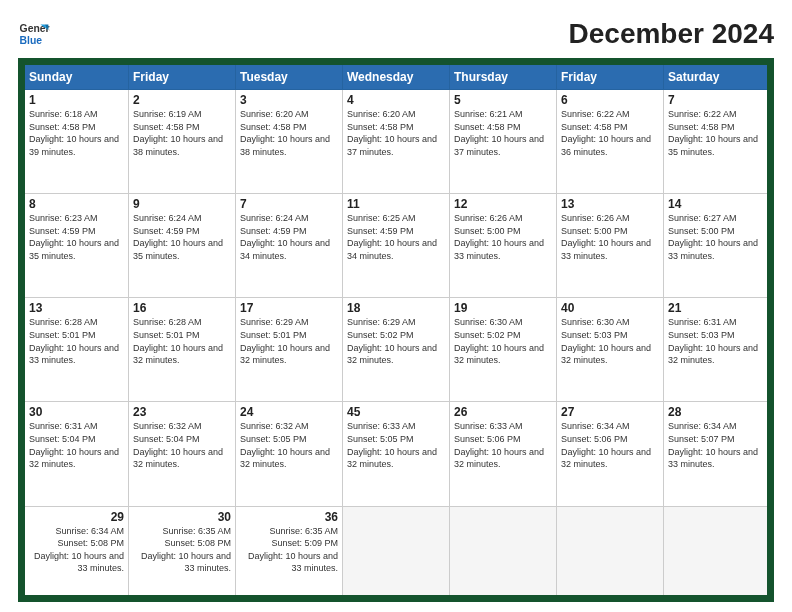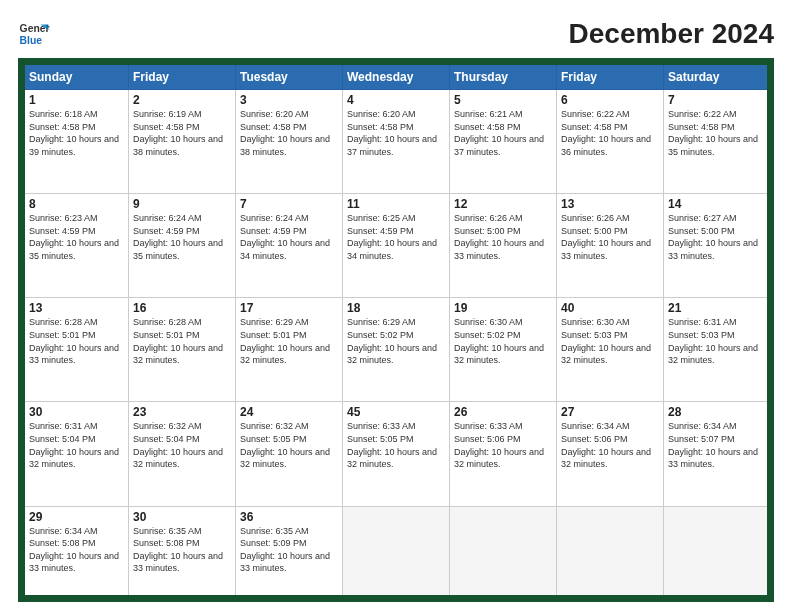--- a/index.html
+++ b/index.html
@@ -64,20 +64,21 @@
       border: 1px solid #ccc;
       vertical-align: top;
       padding: 3px 4px;
       font-size: 9.5px;
       color: #333;
       background: #fff;
       height: 85px;
     }
     .calendar tr:last-child td {
       height: 70px;
+      text-align: right;
     }
     .day-number {
       font-size: 12px;
       font-weight: bold;
       color: #222;
       display: block;
       margin-bottom: 1px;
     }
     .cell-info {
       font-size: 9px;

